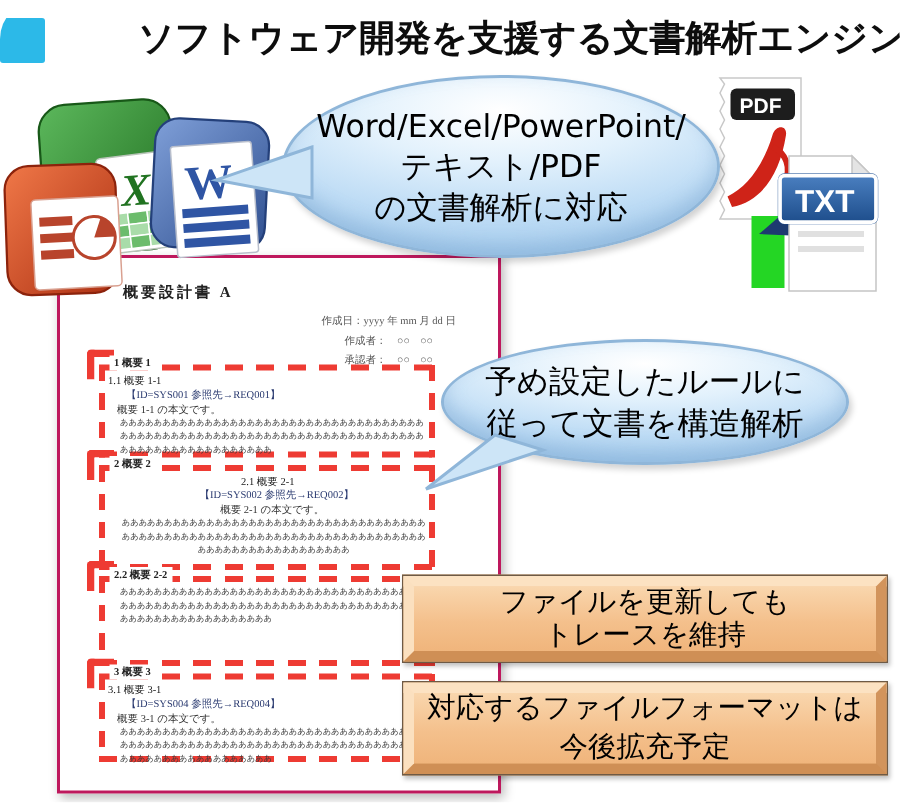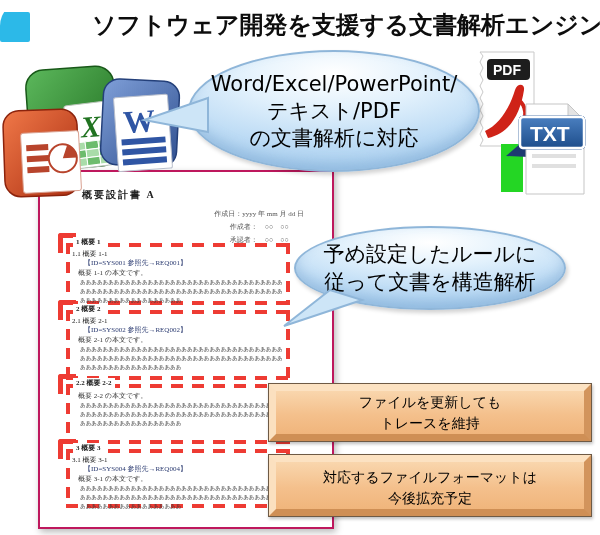--- a/index.html
+++ b/index.html
@@ -44,22 +44,22 @@
       display:flex;flex-direction:column;justify-content:center;}
   .b2{left:294px;top:226px;width:268px;height:80px;font-size:21px;line-height:28px;
       display:flex;flex-direction:column;justify-content:center;}
   .tail{position:absolute;z-index:3;}
 
   
   .callout{position:absolute;left:268px;width:322px;border:1px solid #6e5a45;background:#f4bf8a;z-index:4;
            box-shadow:1px 2px 3px rgba(0,0,0,.25);}
   .callout .inner{position:absolute;inset:0;border:7px solid;border-color:#fce2c2 #d2945c #cf8f55 #fbe0bf;
            background:linear-gradient(180deg,#f9d6ad 0%,#f4c08c 55%,#f0b57c 100%);
-           display:flex;flex-direction:column;justify-content:flex-end;text-align:center;
-           font-size:14px;line-height:21px;color:#000;}
+           display:flex;flex-direction:column;justify-content:space-between;text-align:center;
+           font-size:19px;line-height:21px;color:#000;}
   .c1{top:383px;height:57px;}
   .c2{top:454px;height:61px;}
 
   .office-icons{position:absolute;left:0;top:58px;z-index:2;}
   .pdftxt{position:absolute;left:468px;top:46px;z-index:2;}
 </style>
 </head>
 <body>
 
 <div class="canvas">
@@ -172,21 +172,21 @@
       <div class="rows">
         <div class="sub">1.1 概要 1-1</div>
         <div class="idl">【ID=SYS001 参照先→REQ001】</div>
         <div class="bdy">概要 1-1 の本文です。</div>
         <div class="fil">ああああああああああああああああああああああああああああああああああああ</div>
         <div class="fil">ああああああああああああああああああああああああああああああああああああ</div>
         <div class="fil">ああああああああああああああああああ</div>
       </div>
     </div>
 
-    <div class="rbox" style="top:138px;height:70px;">
+    <div class="rbox" style="top:138px;height:70px;text-align:center;">
       <i class="e et"></i>
         <i class="e eb"></i>
         <i class="e el"></i>
         <i class="e er"></i>
       <span class="corner"></span>
       <span class="rlabel">2 概要 2</span>
       <div class="rows">
         <div class="sub">2.1 概要 2-1</div>
         <div class="idl">【ID=SYS002 参照先→REQ002】</div>
         <div class="bdy">概要 2-1 の本文です。</div>
@@ -198,21 +198,20 @@
 
     <div class="rbox" style="top:212px;height:60px;">
       <i class="e et"></i>
         <i class="e eb"></i>
         <i class="e el"></i>
         <i class="e er"></i>
       <span class="corner"></span>
       <span class="rlabel">2.2 概要 2-2</span>
       <div class="rows">
 
-        <div class="bdy">概要 2-2 の本文です。</div>
         <div class="fil">ああああああああああああああああああああああああああああああああああああ</div>
         <div class="fil">ああああああああああああああああああああああああああああああああああああ</div>
         <div class="fil">ああああああああああああああああああ</div>
       </div>
     </div>
 
     <div class="rbox" style="top:277px;height:59px;">
       <i class="e et"></i>
         <i class="e eb"></i>
         <i class="e el"></i>

